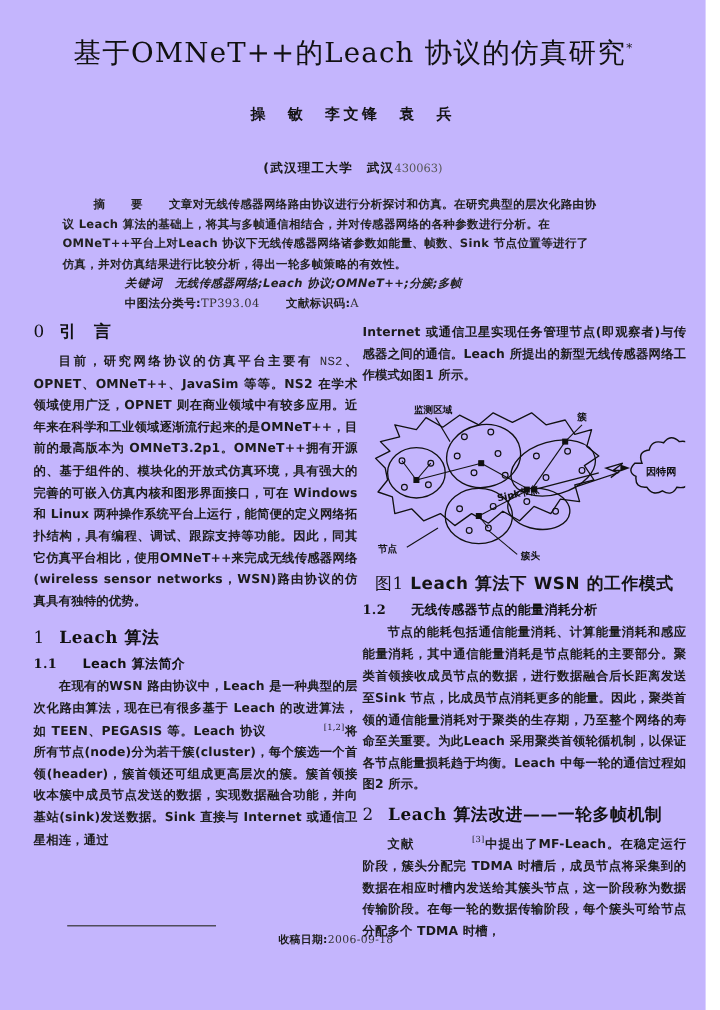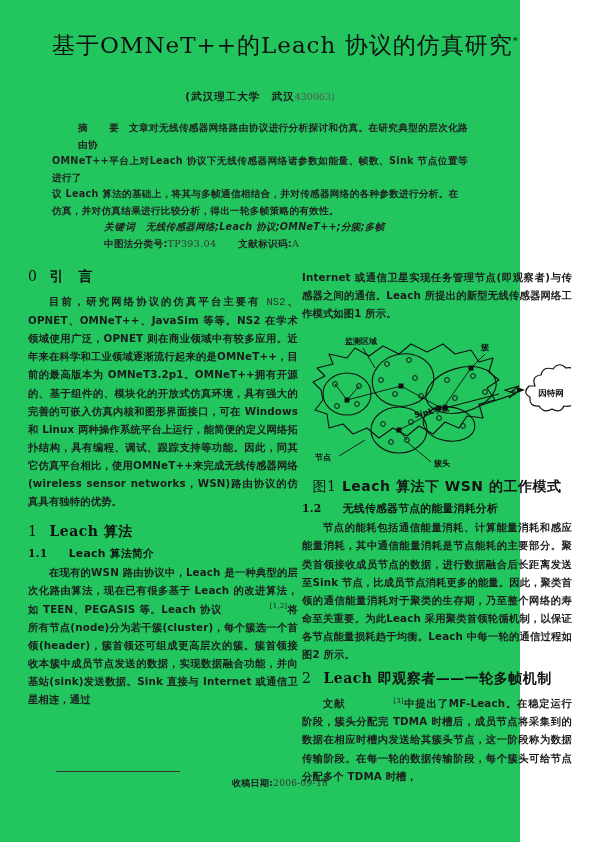--- a/index.html
+++ b/index.html
@@ -12,23 +12,23 @@
     height: 842px;
     position: relative;
     font-family: "DejaVu Sans", sans-serif;
     color: #1a1a1a;
     overflow: hidden;
   }
 
   .page {
     position: absolute;
     left: 0; top: 0;
-    width: 520px;
+    width: 588px;
     height: 842px;
-    background: #22c55e;
+    background: #c4b5fd;
   }
 
   
   .header {
     padding: 30px 52px 0 52px;
   }
   .title {
     text-align: center;
     font-family: "DejaVu Serif", serif;
     font-size: 23px;
@@ -74,21 +74,21 @@
     font-size: 9.6px;
     line-height: 1.72;
     color: #222;
     text-align: justify;
     font-weight: bold;
     letter-spacing: 0.3px;
   }
   .abstract-block p { margin: 0; }
   .abs-label {
     letter-spacing: 6px;
-    margin-right: 4px;
+    margin-right: 16px;
   }
   .abs-indent { padding-left: 26px; }
   .kw-line {
     margin-top: 3px;
     padding-left: 52px;
     font-style: italic;
   }
   .kw-label { letter-spacing: 1px; margin-right: 10px; }
   .clc-line {
     margin-top: 2px;
@@ -206,31 +206,32 @@
 </style>
 </head>
 <body>
 
 <div class="page">
 
   <div class="header">
     <div class="title">
       <span>基于OMNeT++的Leach 协议的仿真研究</span><span class="sup">*</span>
     </div>
+    <div class="authors">操　敏　李文锋　袁　兵</div>
     <div class="affil">
       <span>(武汉理工大学　武汉</span><span class="zip">430063)</span>
     </div>
   </div>
 
   <div class="abstract-block">
     <p class="abs-indent">
       <span class="abs-label">摘　要</span><span>文章对无线传感器网络路由协议进行分析探讨和仿真。在研究典型的层次化路由协</span>
     </p>
+    <p>议 Leach 算法的基础上，将其与多帧通信相结合，并对传感器网络的各种参数进行分析。在</p>
     <p>OMNeT++平台上对Leach 协议下无线传感器网络诸参数如能量、帧数、Sink 节点位置等进行了</p>
-    <p>议 Leach 算法的基础上，将其与多帧通信相结合，并对传感器网络的各种参数进行分析。在</p>
     <p>仿真，并对仿真结果进行比较分析，得出一轮多帧策略的有效性。</p>
     <p class="kw-line">
       <span class="kw-label">关键词</span><span>无线传感器网络;Leach 协议;OMNeT++;分簇;多帧</span>
     </p>
     <p class="clc-line">
       <span>中图法分类号</span><span>:</span><span class="rom">TP393.04</span><span class="clc-gap"></span><span>文献标识码</span><span>:</span><span class="rom">A</span>
     </p>
   </div>
 
   <div class="columns">
@@ -368,21 +369,21 @@
 
       <h3 class="subsec">
         <span class="num">1.2</span><span>无线传感器节点的能量消耗分析</span>
       </h3>
 
       <p class="indent">节点的能耗包括通信能量消耗、计算能量消耗和感应能量消耗，其中通信能量消耗是节点能耗的主要部分。聚类首领接收成员节点的数据，进行数据融合后长距离发送至Sink 节点，比成员节点消耗更多的能量。因此，聚类首领的通信能量消耗对于聚类的生存期，乃至整个网络的寿命至关重要。为此Leach 采用聚类首领轮循机制，以保证各节点能量损耗趋于均衡。Leach 中每一轮的通信过程如图2 所示。</p>
 
       <div class="sec-spacer-sm"></div>
 
       <h2 class="sec">
-        <span class="num">2</span><span>Leach 即观察者——一轮多帧机制</span>
+        <span class="num">2</span><span>Leach 算法改进——一轮多帧机制</span>
       </h2>
 
       <p class="indent">
         <span>文献</span><span class="sup-ref">[3]</span><span>中提出了MF-Leach。在稳定运行阶段，簇头分配完 TDMA 时槽后，成员节点将采集到的数据在相应时槽内发送给其簇头节点，这一阶段称为数据传输阶段。在每一轮的数据传输阶段，每个簇头可给节点分配多个 TDMA 时槽，</span>
       </p>
     </div>
   </div>
 </div>
 
 </body></html>

